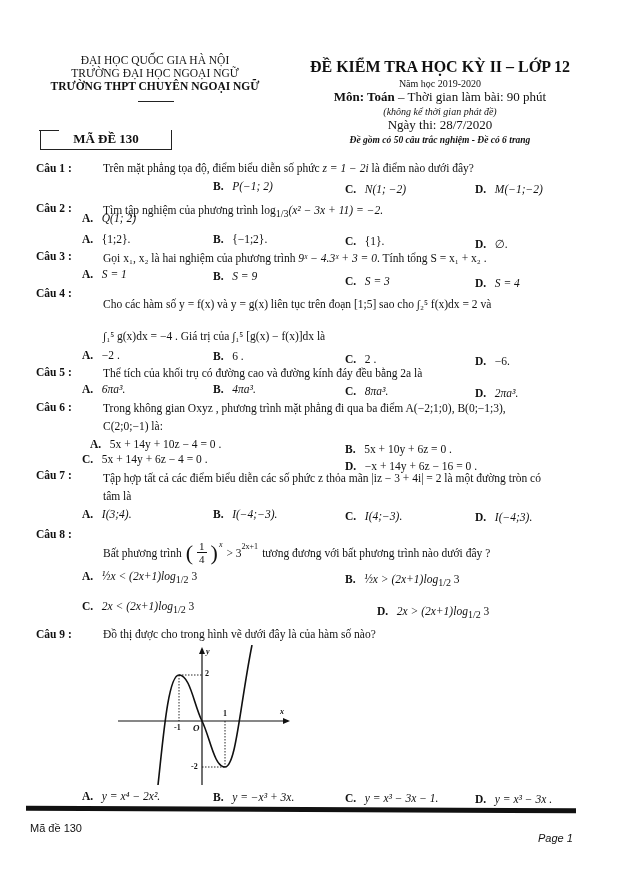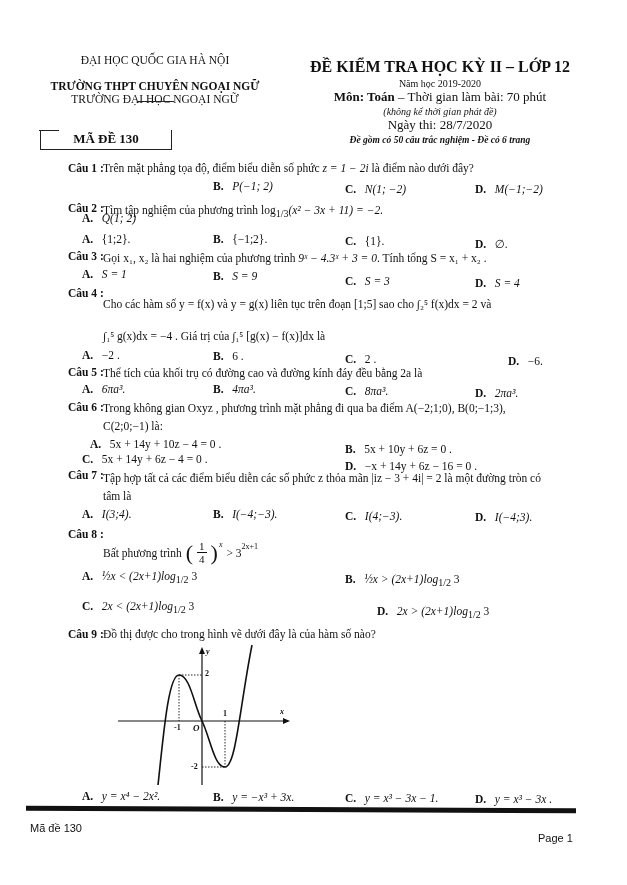--- a/index.html
+++ b/index.html
@@ -1,47 +1,47 @@
 <!DOCTYPE html>
 <html><head>
 <meta charset="utf-8">
 <style>
   * { box-sizing: border-box; margin: 0; padding: 0; }
   html, body { width: 627px; height: 885px; background: #ffffff; overflow: hidden; }
   body { font-family: "Liberation Serif", "DejaVu Serif", serif; color: #111; position: relative; font-size: 11.5px; }
   .abs { position: absolute; white-space: nowrap; }
   .b { font-weight: bold; }
   .i { font-style: italic; }
-  .qlabel { font-weight: bold; font-size: 11.5px; margin-left: 32px; }
+  .qlabel { font-weight: bold; font-size: 11.5px; }
   .opt { font-weight: bold; }
   .math { font-style: italic; }
   .sub { font-size: 10px; vertical-align: -3px; }
   .sup { font-size: 8px; vertical-align: 5px; }
   .hdr-left { left: 40px; width: 230px; text-align: center; line-height: 14px; }
   .hdr-right { left: 290px; width: 300px; text-align: center; }
   .code-box { left: 40px; top: 130px; width: 132px; height: 20px; border: 1.5px solid #222; border-top-width: 0; text-align: center; font-weight: bold; font-size: 13px; line-height: 18px; }
   .code-box::before { content: ""; position: absolute; left: -2px; top: 0; width: 20px; height: 1px; background: #222; }
   .footer-rule { left: 26px; top: 807px; width: 550px; height: 5px; background: #111; transform: rotate(0.25deg); }
   .footer { font-family: "Liberation Sans", "DejaVu Sans", sans-serif; font-size: 11px; }
   .graph { left: 118px; top: 645px; width: 175px; height: 140px; }
 </style>
 </head>
 <body>
 
 <div class="abs hdr-left" style="top:53px;">ĐẠI HỌC QUỐC GIA HÀ NỘI</div>
-<div class="abs hdr-left" style="top:66px;margin-top:26px;">TRƯỜNG ĐẠI HỌC NGOẠI NGỮ</div>
+<div class="abs hdr-left" style="top:66px;">TRƯỜNG ĐẠI HỌC NGOẠI NGỮ</div>
 <div class="abs hdr-left b" style="top:79px;">TRƯỜNG THPT CHUYÊN NGOẠI NGỮ</div>
 <div class="abs" style="left:138px; top:101px; width:36px; height:1px; background:#222;"></div>
 <div class="abs code-box">MÃ ĐỀ 130</div>
 
 <div class="abs hdr-right b" style="top:58px; font-size:16px;">ĐỀ KIỂM TRA HỌC KỲ II – LỚP 12</div>
 <div class="abs hdr-right" style="top:78px; font-size:10px;">Năm học 2019-2020</div>
 <div class="abs hdr-right" style="top:89px; font-size:13px;">
   <span class="b">Môn: Toán</span>
-  <span>– Thời gian làm bài: 70 phút</span>
+  <span>– Thời gian làm bài: 90 phút</span>
 </div>
 <div class="abs hdr-right i" style="top:106px; font-size:10px;">(không kể thời gian phát đề)</div>
 <div class="abs hdr-right" style="top:117px; font-size:13px;">Ngày thi: 28/7/2020</div>
 <div class="abs hdr-right i b" style="top:135px; font-size:9.5px;">Đề gồm có 50 câu trắc nghiệm - Đề có 6 trang</div>
 
 <div class="abs qlabel" style="left:36px; top:162px;">Câu 1 :</div>
 <div class="abs" style="left:103px; top:162px;">
   <span>Trên mặt phẳng tọa độ, điểm biểu diễn số phức</span>
   <span class="math">z = 1 − 2i</span>
   <span>là điểm nào dưới đây?</span>
@@ -70,21 +70,21 @@
 <div class="abs" style="left:213px; top:270px;"><span class="opt">B.</span>&nbsp;&nbsp;&nbsp;<span class="math">S = 9</span></div>
 <div class="abs" style="left:345px; top:275px;"><span class="opt">C.</span>&nbsp;&nbsp;&nbsp;<span class="math">S = 3</span></div>
 <div class="abs" style="left:475px; top:277px;"><span class="opt">D.</span>&nbsp;&nbsp;&nbsp;<span class="math">S = 4</span></div>
 
 <div class="abs qlabel" style="left:36px; top:287px;">Câu 4 :</div>
 <div class="abs" style="left:103px; top:298px;">Cho các hàm số y = f(x) và y = g(x) liên tục trên đoạn [1;5] sao cho ∫₂⁵ f(x)dx = 2 và</div>
 <div class="abs" style="left:103px; top:330px;">∫₁⁵ g(x)dx = −4 . Giá trị của ∫₁⁵ [g(x) − f(x)]dx là</div>
 <div class="abs" style="left:82px; top:349px;"><span class="opt">A.</span>&nbsp;&nbsp;&nbsp;<span>−2 .</span></div>
 <div class="abs" style="left:213px; top:350px;"><span class="opt">B.</span>&nbsp;&nbsp;&nbsp;<span>6 .</span></div>
 <div class="abs" style="left:345px; top:353px;"><span class="opt">C.</span>&nbsp;&nbsp;&nbsp;<span>2 .</span></div>
-<div class="abs" style="left:475px; top:355px;margin-left:33px;"><span class="opt">D.</span>&nbsp;&nbsp;&nbsp;<span>−6.</span></div>
+<div class="abs" style="left:475px; top:355px;"><span class="opt">D.</span>&nbsp;&nbsp;&nbsp;<span>−6.</span></div>
 
 <div class="abs qlabel" style="left:36px; top:366px;">Câu 5 :</div>
 <div class="abs" style="left:103px; top:367px;">Thể tích của khối trụ có đường cao và đường kính đáy đều bằng 2a là</div>
 <div class="abs" style="left:82px; top:383px;"><span class="opt">A.</span>&nbsp;&nbsp;&nbsp;<span class="math">6πa³.</span></div>
 <div class="abs" style="left:213px; top:383px;"><span class="opt">B.</span>&nbsp;&nbsp;&nbsp;<span class="math">4πa³.</span></div>
 <div class="abs" style="left:345px; top:385px;"><span class="opt">C.</span>&nbsp;&nbsp;&nbsp;<span class="math">8πa³.</span></div>
 <div class="abs" style="left:475px; top:387px;"><span class="opt">D.</span>&nbsp;&nbsp;&nbsp;<span class="math">2πa³.</span></div>
 
 <div class="abs qlabel" style="left:36px; top:401px;">Câu 6 :</div>
 <div class="abs" style="left:103px; top:402px;">Trong không gian Oxyz , phương trình mặt phẳng đi qua ba điểm A(−2;1;0), B(0;−1;3),</div>
@@ -107,20 +107,21 @@
   <span>Bất phương trình</span>
   <span style="font-size:22px; line-height:1;">(</span>
   <span style="display:inline-flex; flex-direction:column; align-items:center; font-size:11px; line-height:12px;">
     <span style="border-bottom:1px solid #111; padding:0 2px;">1</span>
     <span>4</span>
   </span>
   <span style="font-size:22px; line-height:1;">)</span>
     <span class="sup math" style="margin-left:-3px; margin-top:-16px;">x</span>
   <span>&gt; 3</span>
     <span class="sup" style="margin-left:-4px; margin-top:-12px;">2x+1</span>
+  <span>tương đương với bất phương trình nào dưới đây ?</span>
 </div>
 <div class="abs" style="left:82px; top:570px;"><span class="opt">A.</span>&nbsp;&nbsp;&nbsp;<span class="math">½x &lt; (2x+1)log</span><span class="sub">1/2</span><span> 3</span></div>
 <div class="abs" style="left:345px; top:573px;"><span class="opt">B.</span>&nbsp;&nbsp;&nbsp;<span class="math">½x &gt; (2x+1)log</span><span class="sub">1/2</span><span> 3</span></div>
 <div class="abs" style="left:82px; top:600px;"><span class="opt">C.</span>&nbsp;&nbsp;&nbsp;<span class="math">2x &lt; (2x+1)log</span><span class="sub">1/2</span><span> 3</span></div>
 <div class="abs" style="left:345px; top:605px;margin-left:32px;"><span class="opt">D.</span>&nbsp;&nbsp;&nbsp;<span class="math">2x &gt; (2x+1)log</span><span class="sub">1/2</span><span> 3</span></div>
 
 <div class="abs qlabel" style="left:36px; top:628px;">Câu 9 :</div>
 <div class="abs" style="left:103px; top:628px;">Đồ thị được cho trong hình vẽ dưới đây là của hàm số nào?</div>
 
 <div class="abs graph">
@@ -147,13 +148,13 @@
   <span class="abs b" style="left:73px; top:117px; font-size:8px;">-2</span>
 </div>
 
 <div class="abs" style="left:82px; top:790px;"><span class="opt">A.</span>&nbsp;&nbsp;&nbsp;<span class="math">y = x⁴ − 2x².</span></div>
 <div class="abs" style="left:213px; top:791px;"><span class="opt">B.</span>&nbsp;&nbsp;&nbsp;<span class="math">y = −x³ + 3x.</span></div>
 <div class="abs" style="left:345px; top:792px;text-align:center;"><span class="opt">C.</span>&nbsp;&nbsp;&nbsp;<span class="math">y = x³ − 3x − 1.</span></div>
 <div class="abs" style="left:475px; top:793px;"><span class="opt">D.</span>&nbsp;&nbsp;&nbsp;<span class="math">y = x³ − 3x .</span></div>
 
 <div class="abs footer-rule"></div>
 <div class="abs footer" style="left:30px; top:822px;">Mã đề 130</div>
-<div class="abs footer" style="left:538px; top:832px;">Page 1</div>
+<div class="abs footer" style="left:538px; top:832px;font-style:italic;">Page 1</div>
 
 </body></html>

